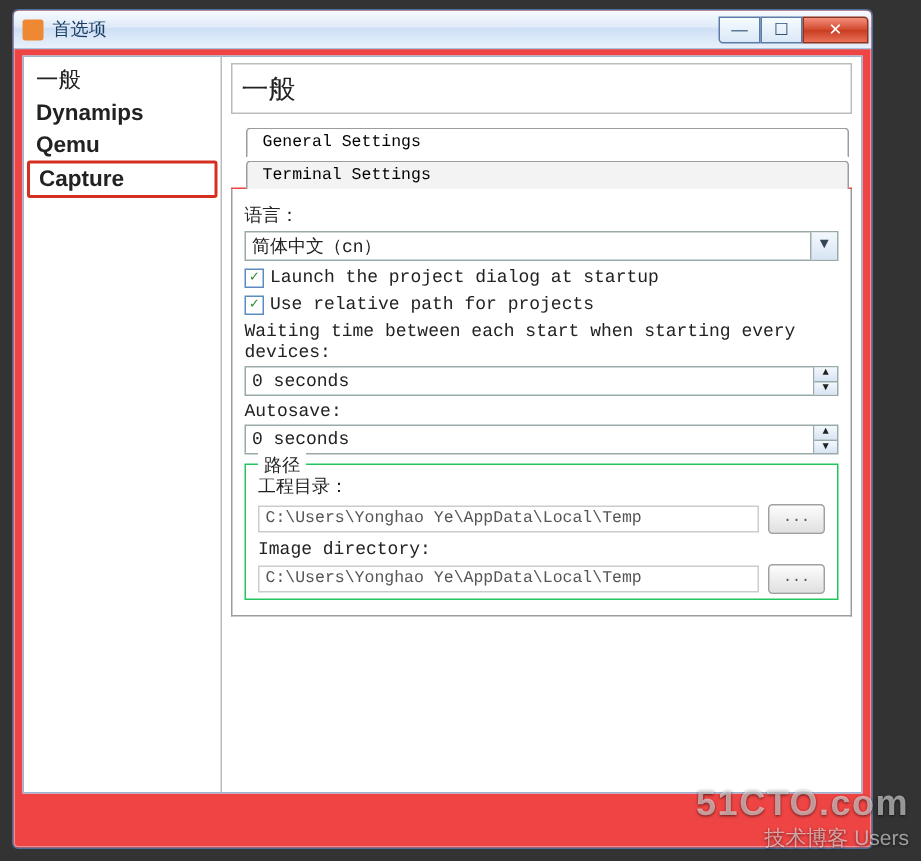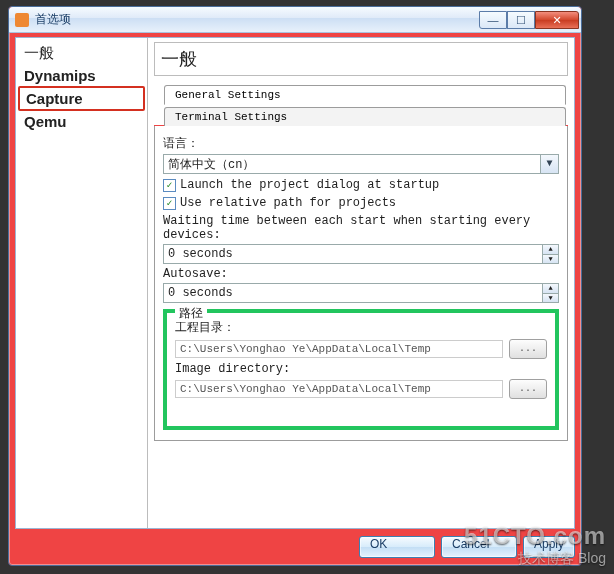--- a/index.html
+++ b/index.html
@@ -139,23 +139,23 @@
   .spin{
     display:flex; border:1px solid #9aa; height:20px; background:#fff;
   }
   .spin .val{flex:1; padding:0 4px; line-height:18px;}
   .spin .btns{display:flex; flex-direction:column; width:16px; border-left:1px solid #9aa;}
   .spin .sb{flex:1; text-align:center; font-size:7px; line-height:8px;
     background:linear-gradient(#f4f8fd,#d7e4f3);}
   .spin .sb+.sb{border-top:1px solid #9aa;}
 
   .group{
-    border:4px solid #22c55e;
+    border:1px solid #22c55e;
     margin-top:6px;
-    padding:6px 8px 24px 8px;
+    padding:6px 8px 0 8px;
     position:relative;
   }
   .group-title{
     position:absolute; top:-8px; left:8px;
     background:#fff; padding:0 4px;
     font-family:SimSun; font-size:12px;
   }
   .path-row{display:flex; align-items:center; gap:6px; margin:3px 0;}
   .path-input{
     flex:1; border:1px solid #ccc;
@@ -208,22 +208,22 @@
       <div class="win-btn min">—</div>
       <div class="win-btn">☐</div>
       <div class="win-btn close">✕</div>
     </div>
   </div>
 
   <div class="inner">
     <div class="sidebar">
       <div class="sidebar-item asian">一般</div>
       <div class="sidebar-item">Dynamips</div>
+      <div class="sidebar-item">Qemu</div>
       <div class="sidebar-item sidebar-highlight">Capture</div>
-      <div class="sidebar-item">Qemu</div>
     </div>
 
     <div class="main">
       <div class="section-title-box">一般</div>
 
       <div class="tab-head">
         <div class="tab active">General Settings</div>
         <div class="tab">Terminal Settings</div>
       </div>
 
@@ -272,23 +272,18 @@
           <div class="path-row">
             <div class="path-input">C:\Users\Yonghao Ye\AppData\Local\Temp</div>
             <div class="path-btn">...</div>
           </div>
         </div>
 
       </div>
     </div>
   </div>
 
-  <div class="bottom-bar">
-    <div class="btn">OK</div>
-    <div class="btn">Cancel</div>
-    <div class="btn apply">Apply</div>
-  </div>
 </div>
 
 <div class="watermark">
   <div class="big">51CTO.com</div>
-  <div class="small">技术博客  Blog</div>
+  <div class="small">技术博客  Users</div>
 </div>
 
 </body></html>

